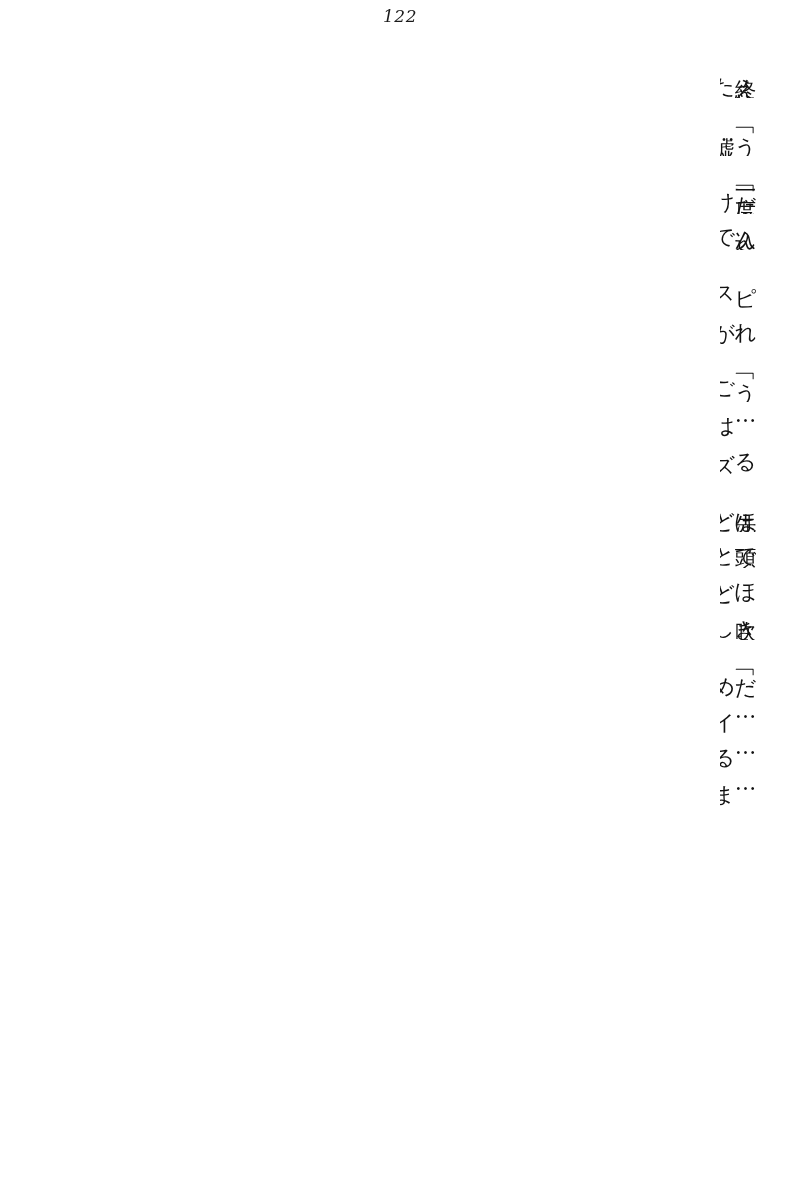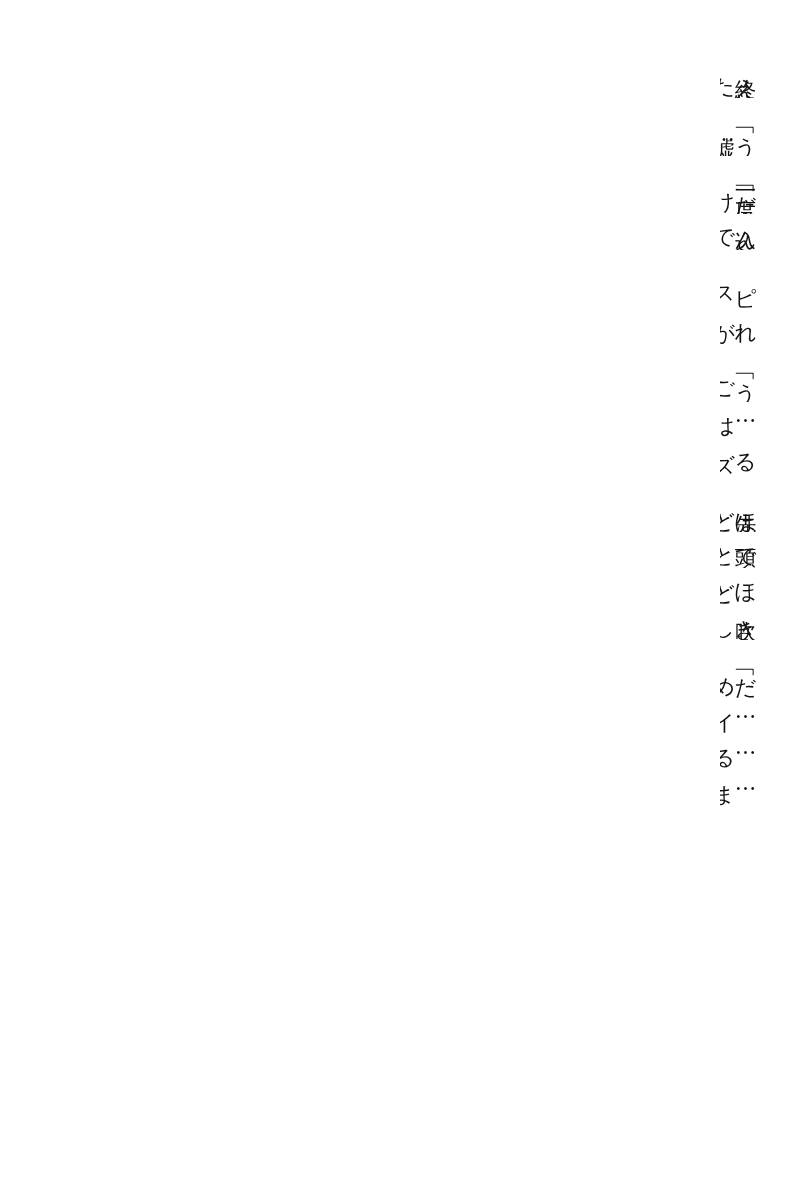--- a/index.html
+++ b/index.html
@@ -59,20 +59,21 @@
   }
   .col.indent {
     padding-top: 22px;
   }
 </style>
 </head>
 <body>
 
 <div id="page">
 
+  <div id="page-number">122</div>
 
   <div id="body-text">
     <div class="col">終えたばかりの肉棒をさらに大きく膨れ上がらせてきた。</div>
     <div class="col indent">「う……嘘……出したのに……」</div>
     <div class="col indent">「一度だけで満足なんかできないっ！　それに、イオナの魔力はまだ俺の身体に流れ</div>
     <div class="col">込んできてない。今のじゃ妊娠しなかったんだ。だから――いくよっ！」</div>
     <div class="col indent">ピストンが始まる。イオナが達したばかりであろうがお構いなしに、パンパンに膨</div>
     <div class="col">れ上がった肉槍で精液に塗れた蜜壺を掻き混ぜるように蹂躙してきた。</div>
     <div class="col indent">「うごっ！　これ……動き出したっ！　ち×ぽ！　んんん！　ち×ぽが……オレの</div>
     <div class="col">……はっふ……くふうう！　オレの膣中……かき……あっあっ！　掻き混ぜてく</div>

